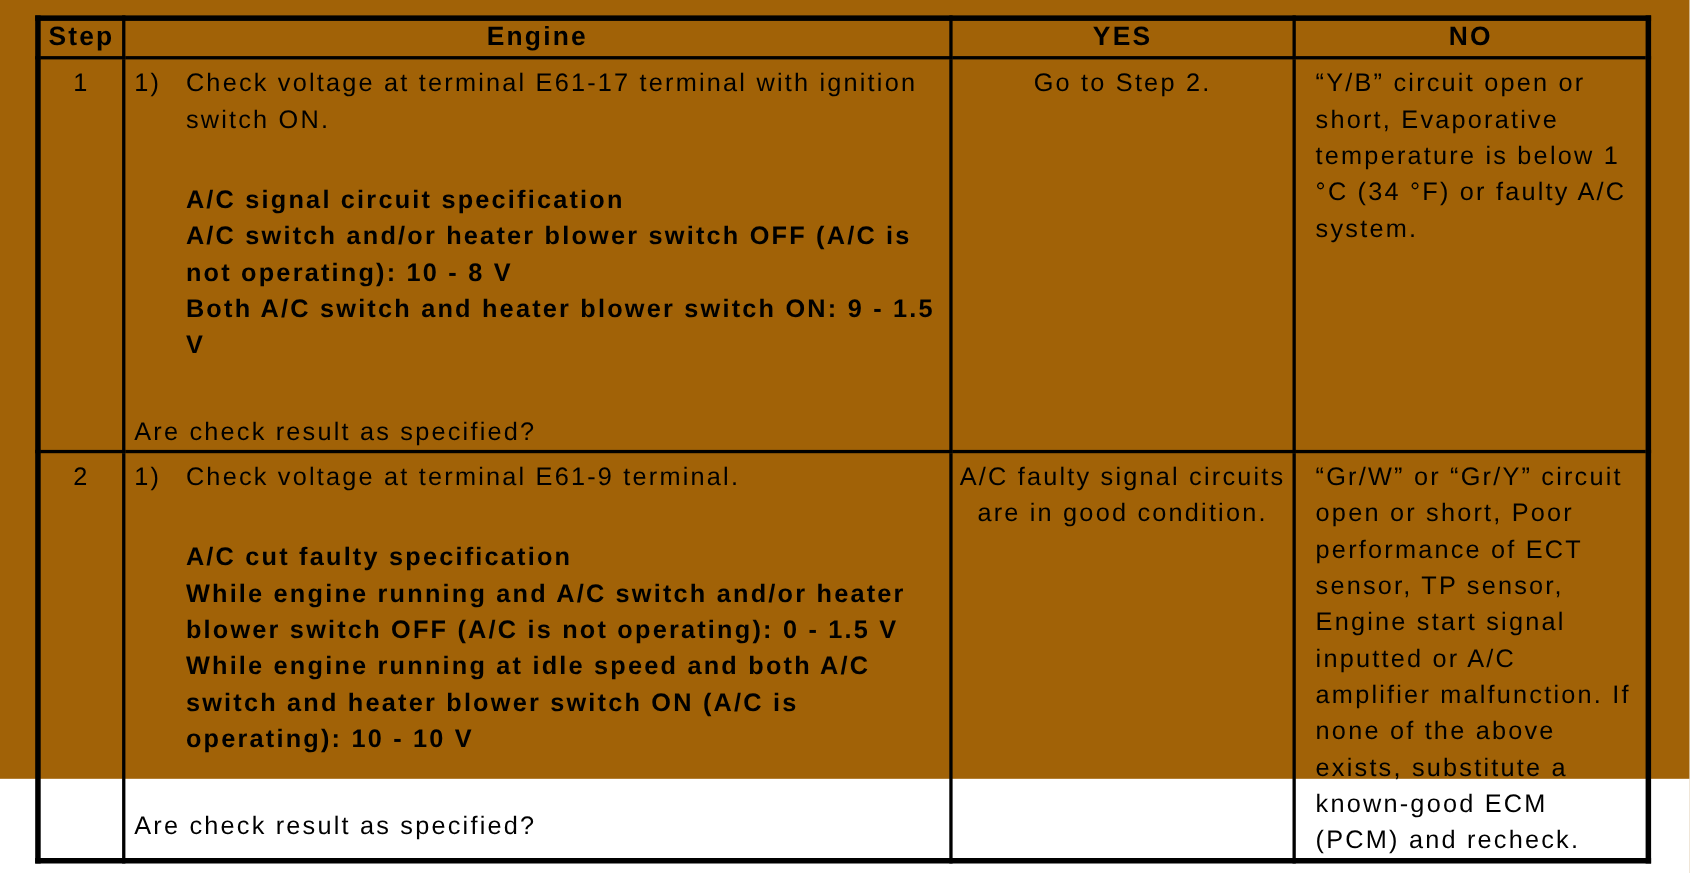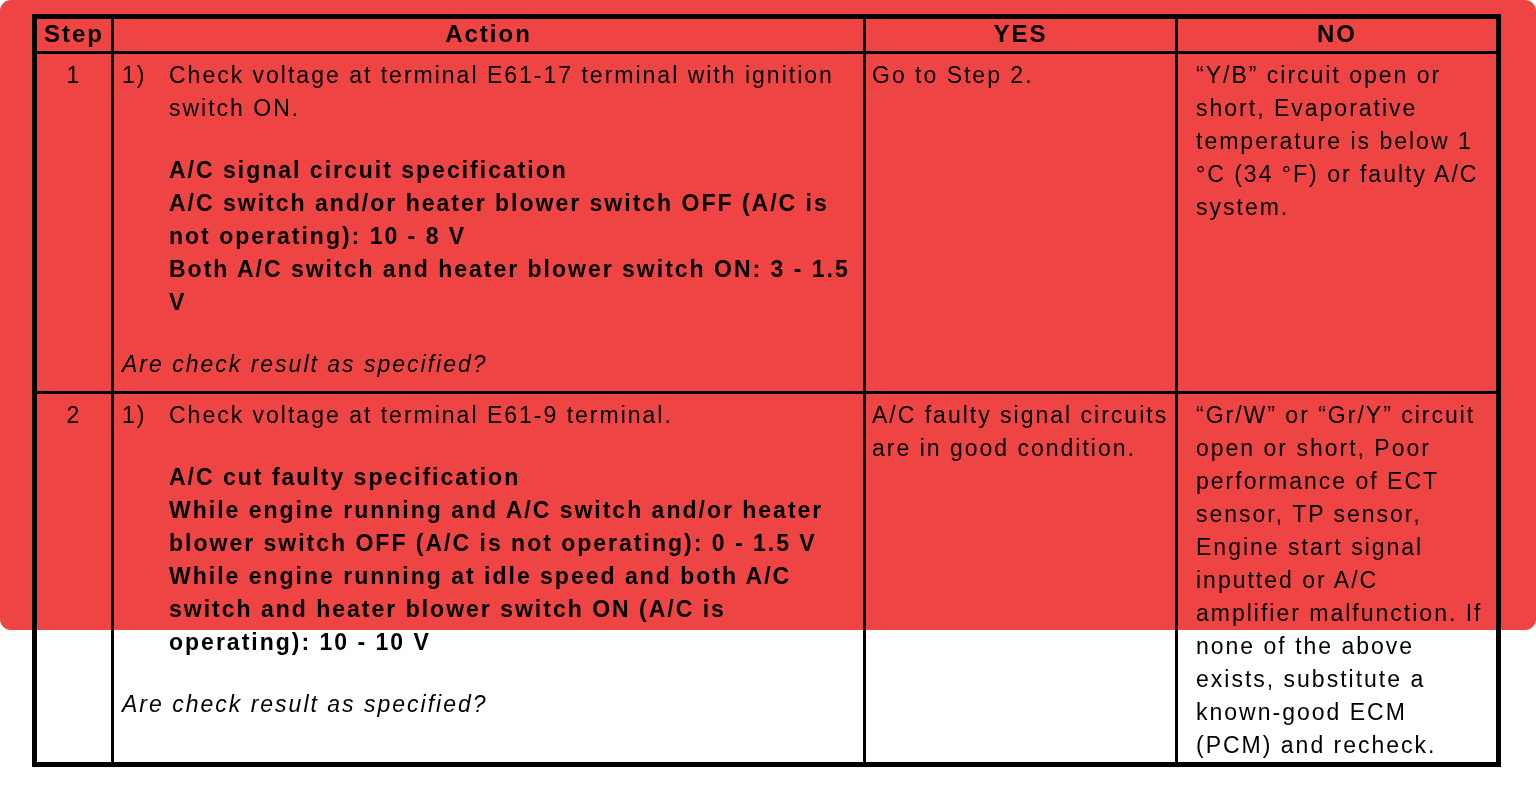--- a/index.html
+++ b/index.html
@@ -8,23 +8,22 @@
     width: 1536px;
     height: 794px;
     background: #ffffff;
     overflow: hidden;
     font-family: "Liberation Sans", "DejaVu Sans", sans-serif;
     color: #000000;
   }
   .page {
     position: relative;
     width: 1536px;
-    height: 630px;
-    background: #ef4444;
-    border-radius: 11px;
+    height: 708px;
+    background: #a16207;
   }
   table.diag-table {
     position: absolute;
     left: 32px;
     top: 14px;
     border-collapse: collapse;
     table-layout: fixed;
     width: 1464px;
     border: 5px solid #000000;
     font-size: 23px;
@@ -66,65 +65,65 @@
     position: relative;
     padding-left: 47px;
   }
   .numbered-item .marker {
     position: absolute;
     left: 0;
     top: 0;
   }
   .spec-block {
     margin-left: 47px;
-    margin-top: 29px;
+    margin-top: 40px;
     font-weight: bold;
   }
   .question {
-    margin-top: 29px;
-    font-style: italic;
+    margin-top: 46px;
   }
   td.cell-yes {
     padding: 5px 6px 0 6px;
+    text-align: center;
   }
   td.cell-no {
     padding: 5px 10px 0 18px;
   }
 </style>
 </head>
 <body>
 
 <div class="page">
   <table class="diag-table">
     <colgroup>
       <col class="c-step">
       <col class="c-action">
       <col class="c-yes">
       <col class="c-no">
     </colgroup>
     <thead>
       <tr>
         <th>Step</th>
-        <th>Action</th>
+        <th>Engine</th>
         <th>YES</th>
         <th>NO</th>
       </tr>
     </thead>
     <tbody>
       <tr class="row-1">
         <td class="cell-step">1</td>
         <td class="cell-action">
           <div class="numbered-item">
             <span class="marker">1)</span>
             <span>Check voltage at terminal E61-17 terminal with ignition switch ON.</span>
           </div>
           <div class="spec-block">
             <div>A/C signal circuit specification</div>
             <div>A/C switch and/or heater blower switch OFF (A/C is not operating): 10 - 8 V</div>
-            <div>Both A/C switch and heater blower switch ON: 3 - 1.5 V</div>
+            <div>Both A/C switch and heater blower switch ON: 9 - 1.5 V</div>
           </div>
           <div class="question">Are check result as specified?</div>
         </td>
         <td class="cell-yes">Go to Step 2.</td>
         <td class="cell-no">“Y/B” circuit open or short, Evaporative temperature is below 1 °C (34 °F) or faulty A/C system.</td>
       </tr>
       <tr class="row-2">
         <td class="cell-step">2</td>
         <td class="cell-action">
           <div class="numbered-item">

